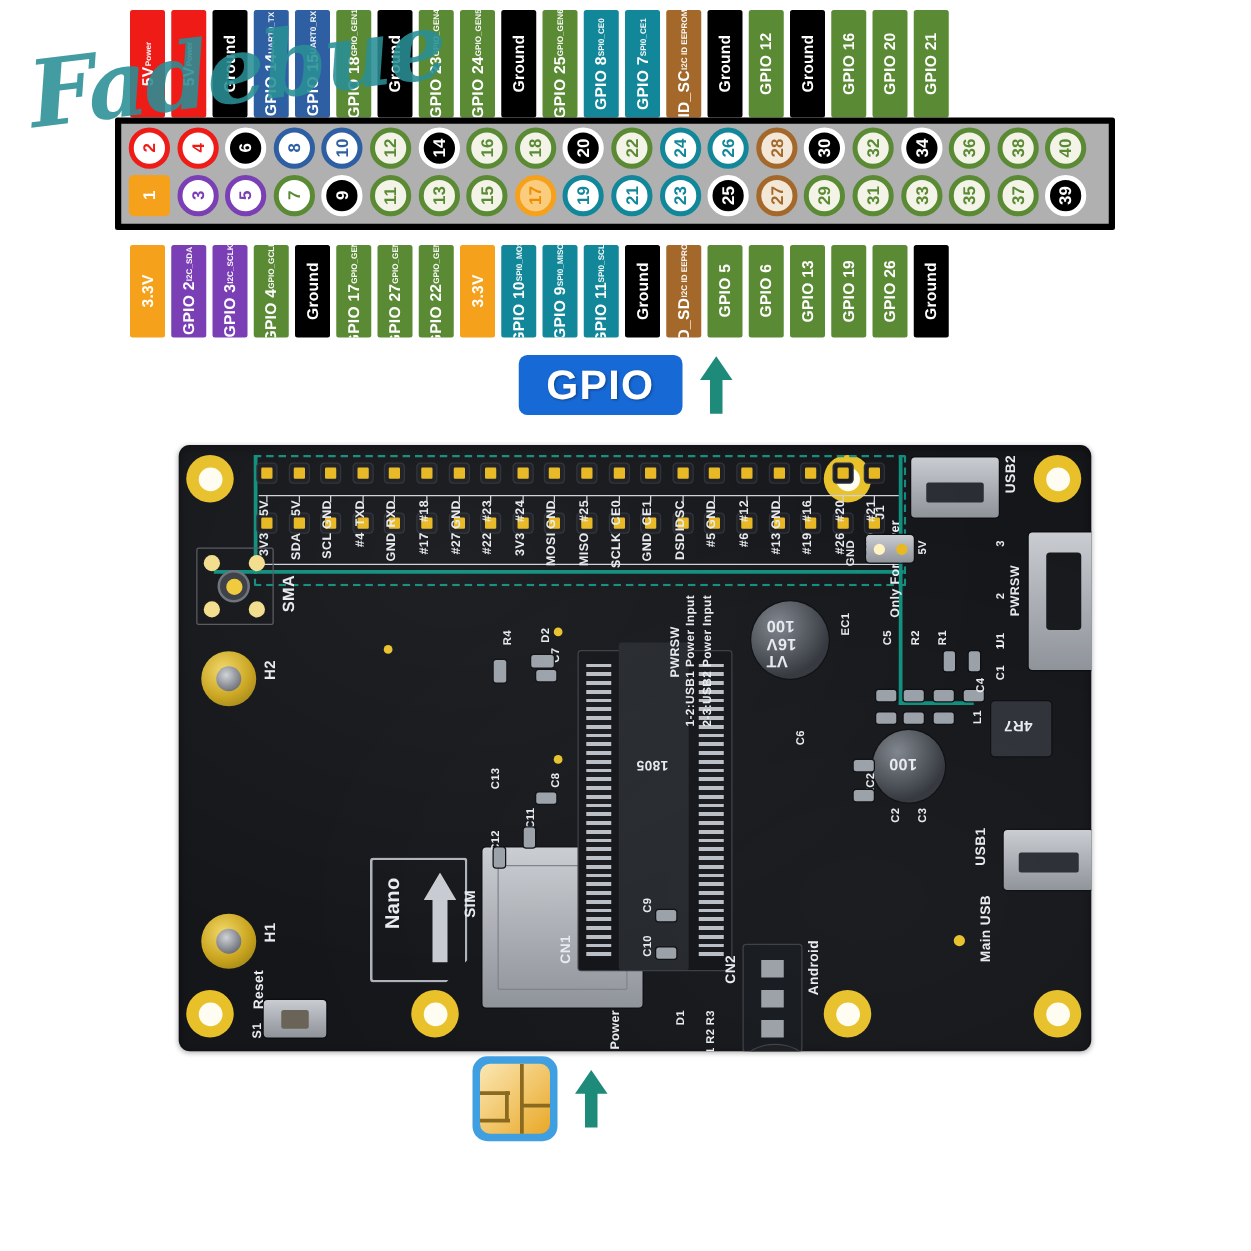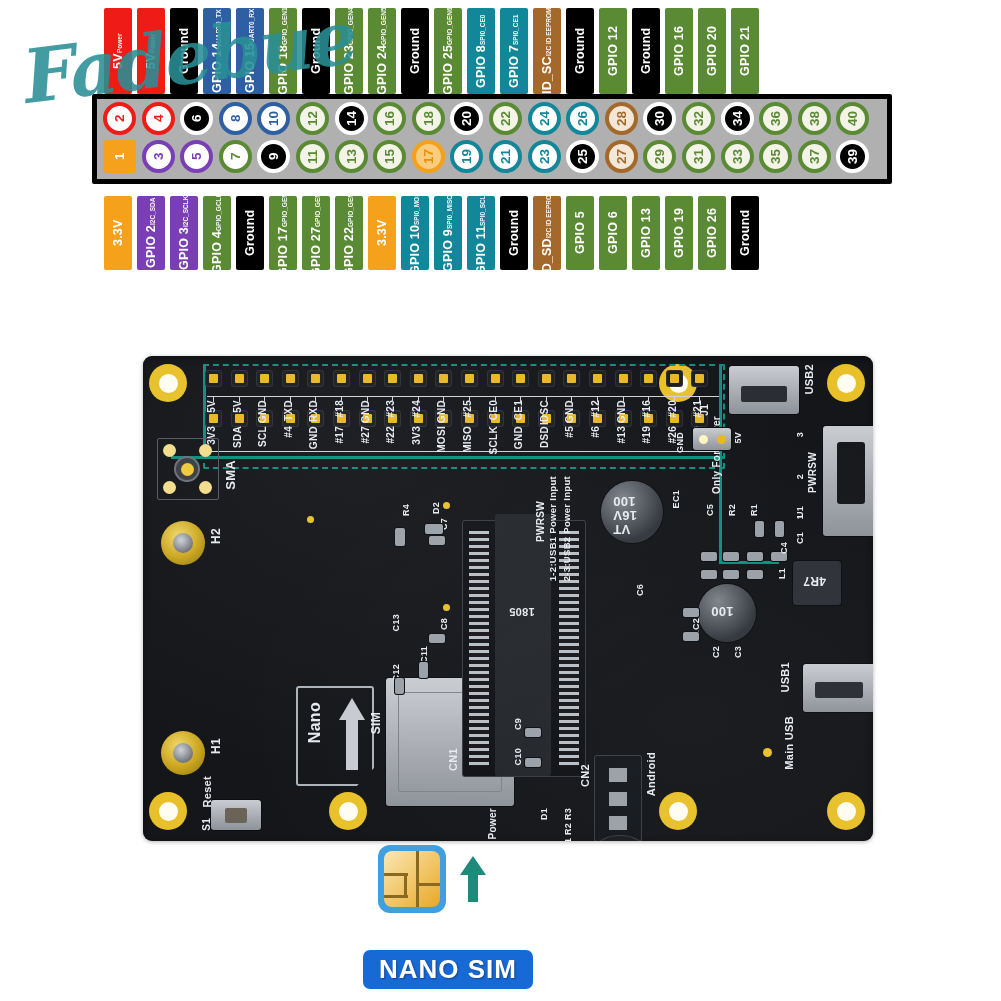--- a/index.html
+++ b/index.html
@@ -408,20 +408,27 @@
         <div class="vlabel" style="background: rgb(0, 0, 0); color: rgb(255, 255, 255); height: 74px;">
           <div class="inner">
             <span class="nm">Ground</span>
           </div>
         </div>
       </div>
   </div>
 
   <div id="wm">Fadebue</div>
 
+  <div id="gpio-badge-wrap">
+    <div class="blue-badge">GPIO</div>
+    <div class="up-arrow">
+      <div class="head"></div>
+        <div class="shaft"></div>
+    </div>
+  </div>
 
   <div id="pcb">
 
     <div class="mhole" style="left:6px;  top:8px;">
         <i></i>
       </div>
     <div class="mhole" style="left:516px;top:8px;">
         <i></i>
       </div>
     <div class="mhole" style="left:684px;top:8px;">
@@ -707,17 +714,14 @@
         <i style="left:32px;top:0;width:3px;height:66px;"></i>
         <i style="left:32px;top:32px;width:24px;height:3px;"></i>
         <i style="left:20px;top:22px;width:3px;height:24px;"></i>
       </div>
     </div>
     <div class="up-arrow">
       <div class="head"></div>
         <div class="shaft"></div>
     </div>
   </div>
-  <div id="nanosim-badge">
-    <div class="blue-badge" style="font-size:26px;padding:4px 16px;">NANO SIM</div>
-  </div>
 
 </div>
 
 </body></html>

